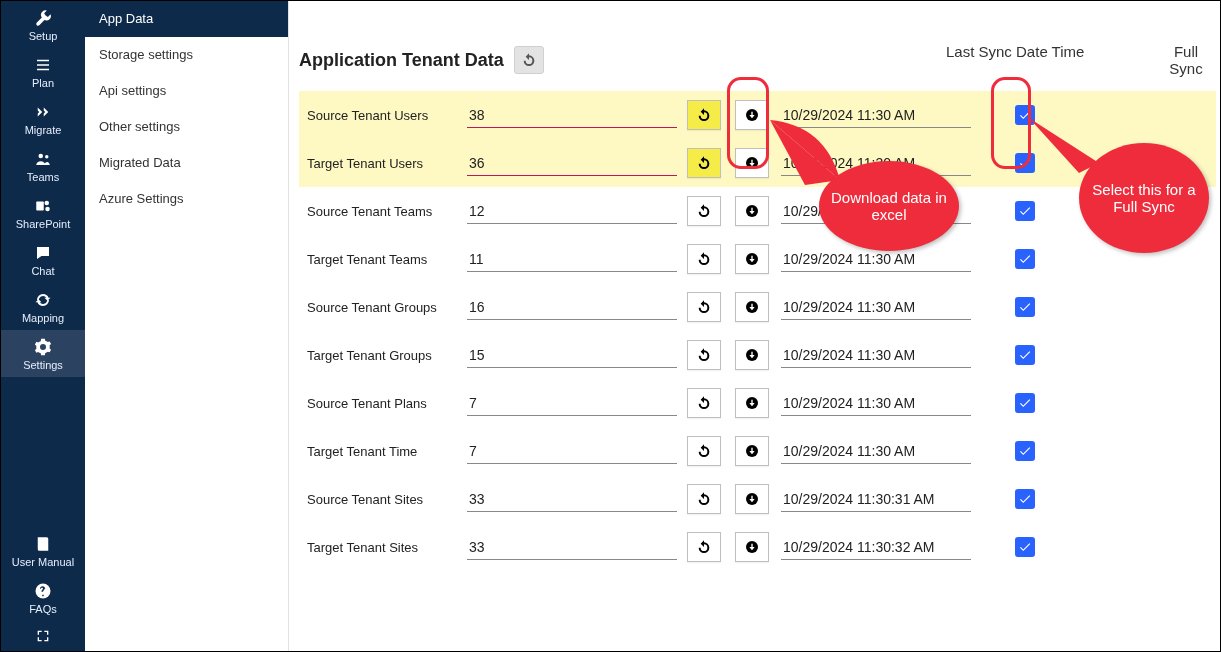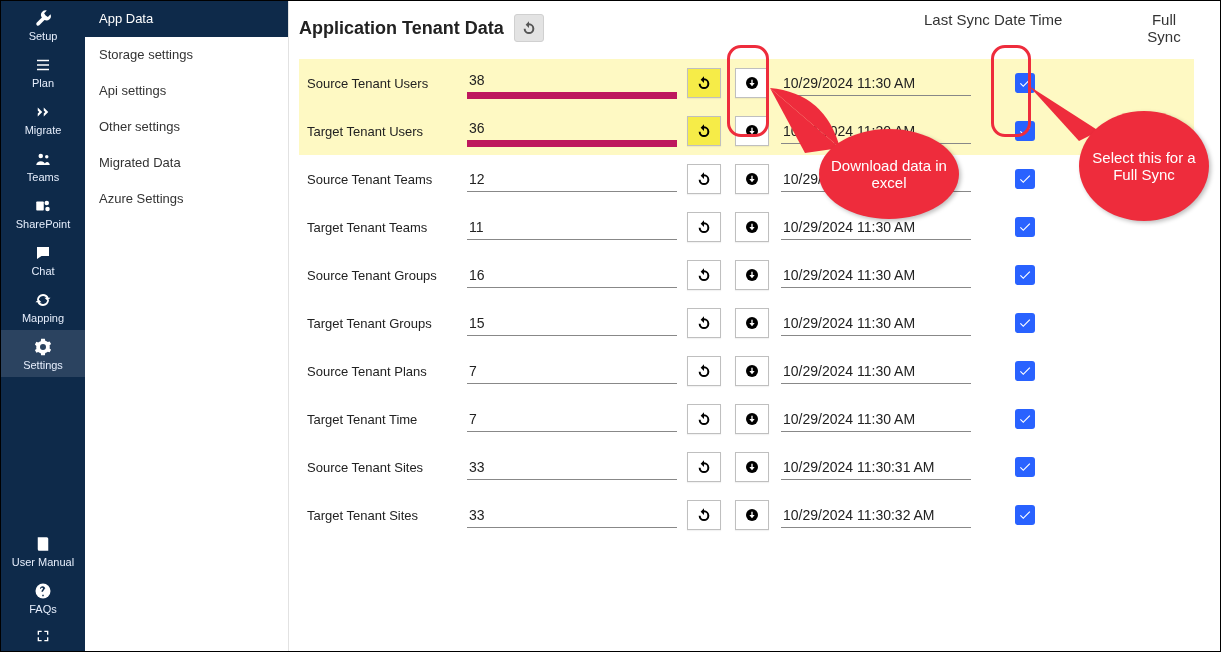--- a/index.html
+++ b/index.html
@@ -67,22 +67,23 @@
     cursor: pointer;
     border-bottom: 1px solid transparent;
   }
   .side-item.active {
     background: #0e2a4a;
     color: #fff;
   }
   
   .main {
     flex: 1;
-    padding: 10px 26px 10px 10px;
+    padding: 10px 4px 10px 10px;
     position: relative;
+    margin-top: 32px;
   }
   .header-row {
     display: flex;
     align-items: center;
     margin-bottom: 14px;
   }
   .page-title {
     font-size: 18px;
     font-weight: bold;
     color: #222;
@@ -121,21 +122,21 @@
     color: #222;
   }
   .cell-count {
     width: 210px;
     font-size: 14px;
     color: #222;
     border-bottom: 1px solid #888;
     padding: 4px 2px;
     margin-right: 10px;
   }
-  .row.hl .cell-count { border-bottom: 7px solid #be185d; }
+  .row.hl .cell-count { border-bottom: 1px solid #be185d; }
   .cell-actions {
     display: flex;
     gap: 14px;
     margin-right: 12px;
   }
   .icon-btn {
     width: 34px; height: 30px;
     background: #fff;
     border: 1px solid #bfbfbf;
     display:flex; align-items:center; justify-content:center;

